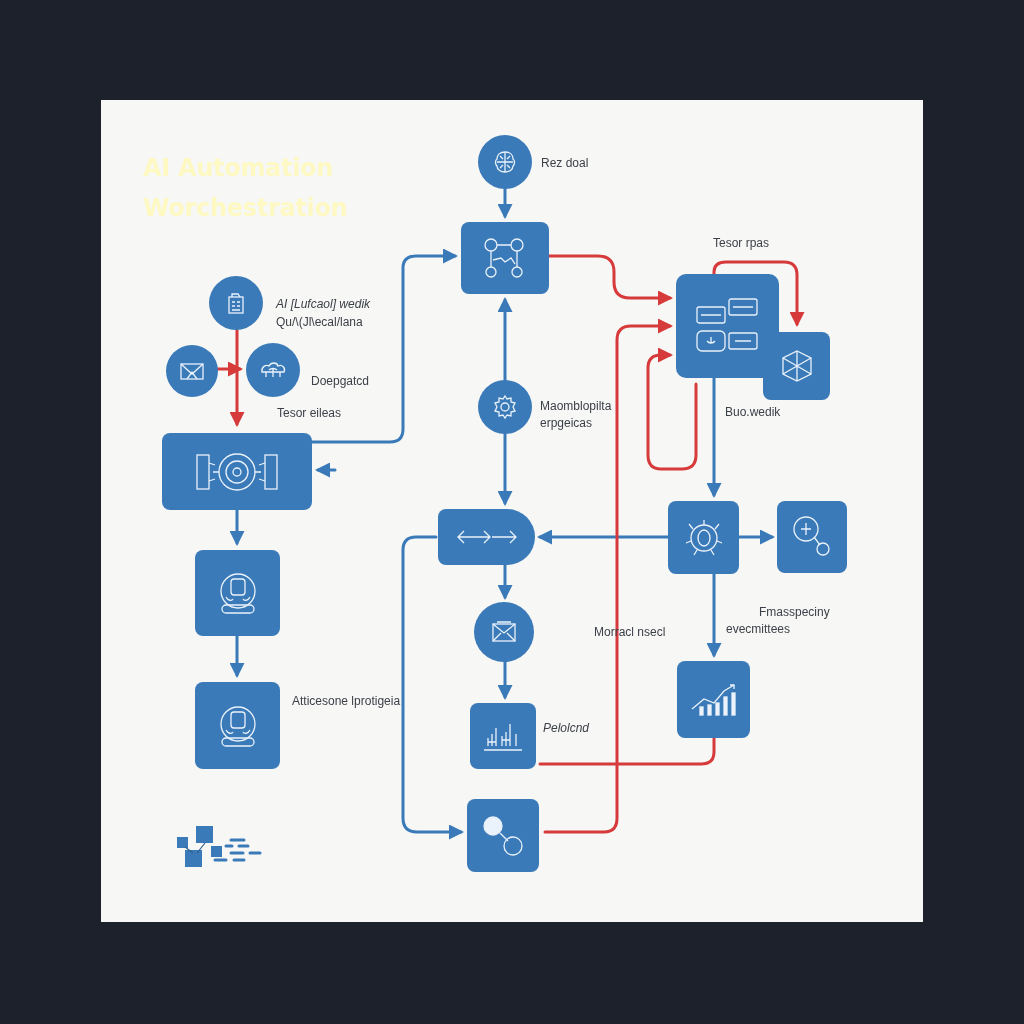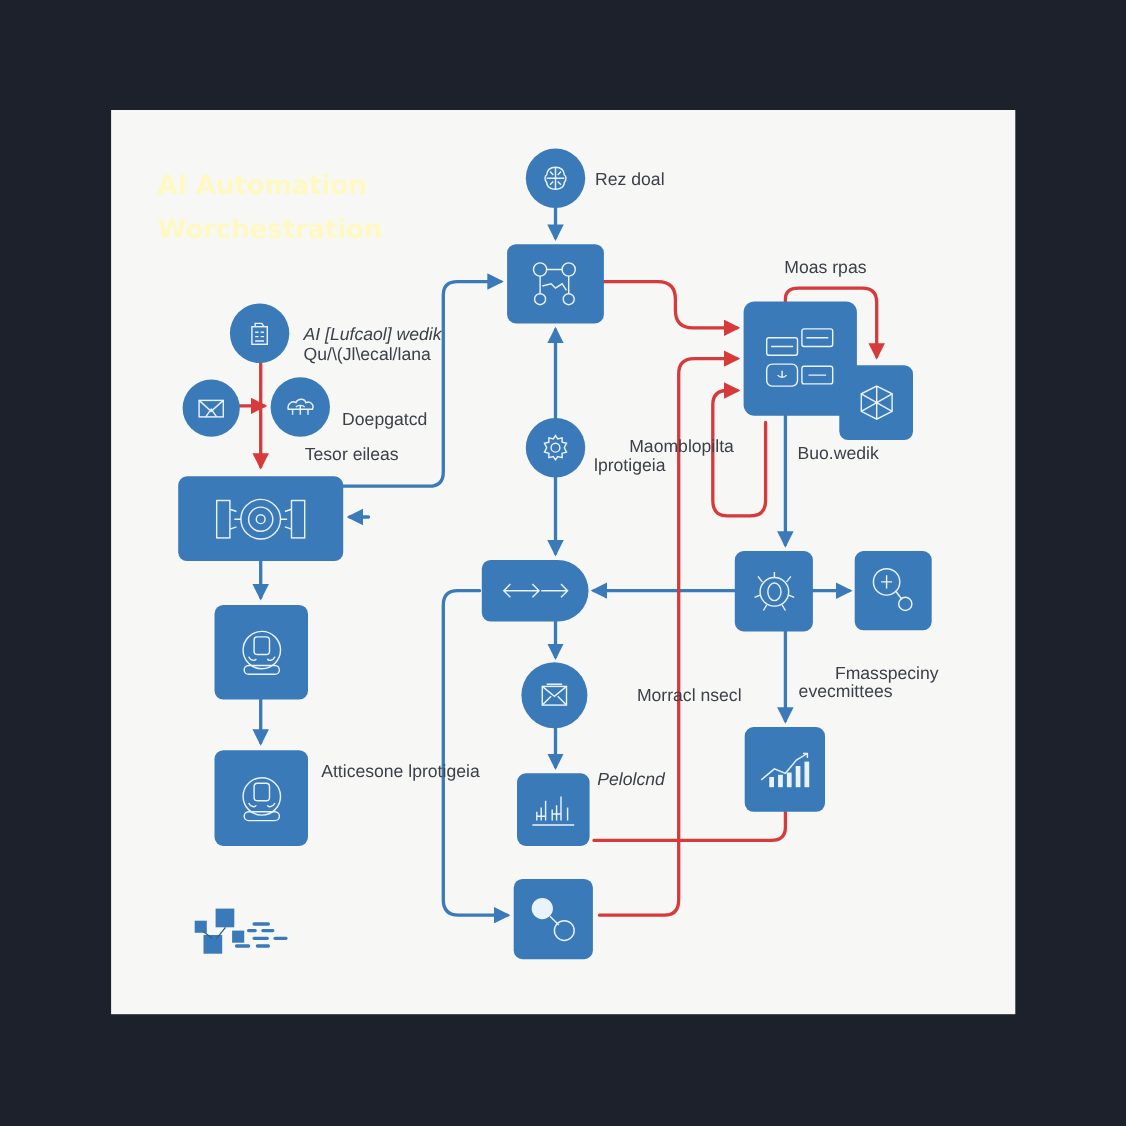--- a/index.html
+++ b/index.html
@@ -25,21 +25,21 @@
   .node {
     position: absolute;
     background: #3a7ab8;
     border-radius: 8px;
     display: flex; align-items: center; justify-content: center;
   }
   .node.circle { border-radius: 50%; }
   .node svg { overflow: visible; }
   .lbl {
     position: absolute;
-    font-size: 16px; color: #3c4048; line-height: 15px;
+    font-size: 12px; color: #3c4048; line-height: 15px;
     white-space: nowrap;
   }
   .lbl.italic { font-style: italic; }
 </style>
 </head>
 <body>
 
 <div class="canvas"></div>
 
 <svg class="wires" viewBox="0 0 1024 1024">
@@ -136,24 +136,24 @@
     <path d="M14 12 L20 14 M14 30 L20 28 M70 12 L64 14 M70 30 L64 28 M18 21 H24 M60 21 H66"></path>
   </svg>
 </div>
 
 <div class="node circle" style="left:478px;top:380px;width:54px;height:54px;">
   <svg width="26" height="26" viewBox="0 0 26 26" fill="none" stroke="#eaf2fb" stroke-width="1.3">
     <path d="M13 2 L15 5 L19 4 L19 8 L23 9 L21 13 L23 17 L19 18 L19 22 L15 21 L13 24 L11 21 L7 22 L7 18 L3 17 L5 13 L3 9 L7 8 L7 4 L11 5 Z"></path>
     <circle cx="13" cy="13" r="4"></circle>
   </svg>
 </div>
-<div class="lbl" style="left:552px;top:399px;padding-left:20px;">Maomblopilta</div>
-<div class="lbl" style="left:540px;top:416px;">lprotigeia</div>
-
-<div class="lbl" style="left:713px;top:236px;">Moas rpas</div>
+<div class="lbl" style="left:520px;top:399px;padding-left:20px;">Maomblopilta</div>
+<div class="lbl" style="left:540px;top:416px;">erpgeicas</div>
+
+<div class="lbl" style="left:713px;top:236px;">Tesor rpas</div>
 <div class="node" style="left:676px;top:274px;width:103px;height:104px;border-radius:10px;z-index:1;">
   <svg width="66" height="58" viewBox="0 0 66 58" fill="none" stroke="#eaf2fb" stroke-width="1.3">
     <rect x="2" y="10" width="28" height="16" rx="2"></rect>
       <rect x="34" y="2" width="28" height="16" rx="2"></rect>
     <rect x="2" y="34" width="28" height="20" rx="5"></rect>
       <rect x="34" y="36" width="28" height="16" rx="2"></rect>
     <path d="M6 18 H26 M38 10 H58 M40 44 H56 M16 40 V46 M12 44 A5 5 0 0 0 20 44"></path>
   </svg>
 </div>
 
@@ -206,28 +206,28 @@
   </svg>
 </div>
 <div class="lbl" style="left:292px;top:694px;">Atticesone lprotigeia</div>
 
 <div class="node circle" style="left:474px;top:602px;width:60px;height:60px;">
   <svg width="26" height="22" viewBox="0 0 26 22" fill="none" stroke="#eaf2fb" stroke-width="1.3">
     <rect x="2" y="3" width="22" height="17"></rect>
     <path d="M2 3 L13 12 L24 3 M2 20 L10 12 M24 20 L16 12 M6 1 H20"></path>
   </svg>
 </div>
-<div class="lbl" style="left:546px;top:625px;padding-left:33px;">Morracl nsecl</div>
+<div class="lbl" style="left:561px;top:625px;padding-left:33px;">Morracl nsecl</div>
 
 <div class="node" style="left:470px;top:703px;width:66px;height:66px;">
   <svg width="42" height="32" viewBox="0 0 42 32" fill="none" stroke="#eaf2fb" stroke-width="1.3">
     <path d="M2 30 H40 M6 26 V18 M10 26 V14 M14 26 V8 M20 26 V16 M24 26 V12 M28 26 V4 M34 26 V14 M6 22 H14 M20 20 H28"></path>
   </svg>
 </div>
-<div class="lbl italic" style="left:543px;top:702px;">Pelolcnd</div>
+<div class="lbl italic" style="left:543px;top:721px;">Pelolcnd</div>
 
 <div class="lbl" style="left:726px;top:605px;margin-left:33px;">Fmasspeciny</div>
 <div class="lbl" style="left:726px;top:622px;">evecmittees</div>
 <div class="node" style="left:677px;top:661px;width:73px;height:77px;">
   <svg width="48" height="34" viewBox="0 0 48 34" fill="none" stroke="#eaf2fb" stroke-width="1.3">
     <path d="M2 26 L14 16 L24 20 L34 8 L44 2 M40 2 H44 V6"></path>
     <rect x="10" y="24" width="3" height="8" fill="#eaf2fb"></rect>
     <rect x="18" y="22" width="3" height="10" fill="#eaf2fb"></rect>
     <rect x="26" y="20" width="3" height="12" fill="#eaf2fb"></rect>
     <rect x="34" y="14" width="3" height="18" fill="#eaf2fb"></rect>

